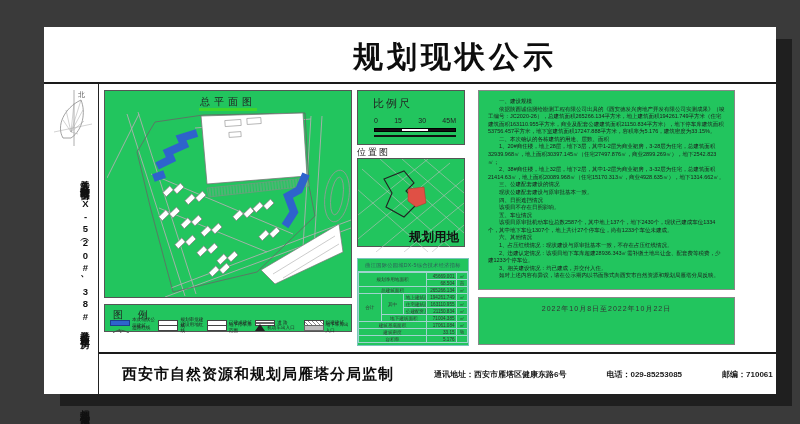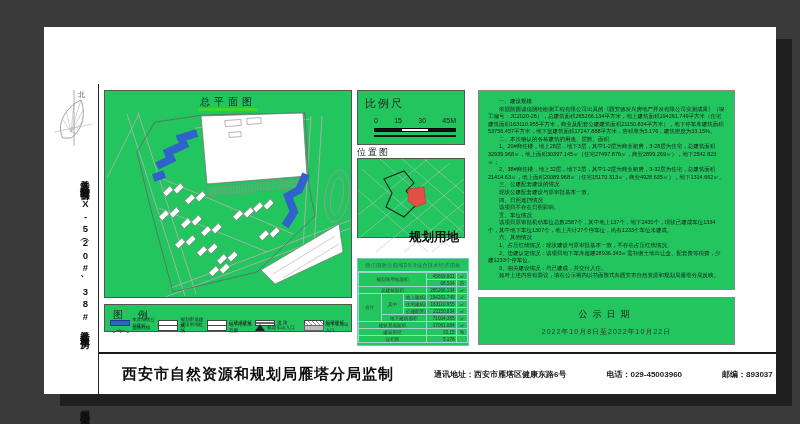--- a/index.html
+++ b/index.html
@@ -37,31 +37,31 @@
   .sw-blue{background:#2e63cc;border-color:#1c3f8f;}
   .sw-mid{background:linear-gradient(#fff 42%,#555 42%,#555 58%,#fff 58%);}
   .sw-road{background:linear-gradient(#fff 28%,#666 28%,#666 40%,#fff 40%,#fff 62%,#666 62%,#666 74%,#fff 74%);}
   .sw-hatch{background:repeating-linear-gradient(45deg,#fff 0 2px,#8a8a8a 2px 2.8px);}
   .sw-gray{background:#bdbdbd;border-color:#666;}
   .sw-tri{width:0;height:0;border:none;border-left:5px solid transparent;border-right:5px solid transparent;
         border-bottom:7px solid #222;background:none;}
   .sw-none{border:none;background:none;width:20px;height:10px;}
   
   .box-scale{left:313px;top:63px;width:108px;height:55px;}
-  .sc-title{position:absolute;left:7px;top:5px;font-size:11px;letter-spacing:2px;color:#222;}
+  .sc-title{position:absolute;left:15px;top:5px;font-size:11px;letter-spacing:2px;color:#222;}
   .sc-ticks{position:absolute;left:16px;right:8px;top:26px;display:flex;justify-content:space-between;
         font-size:7px;color:#222;}
   .sc-bar{position:absolute;left:16px;right:8px;top:37px;height:4px;border:0.5px solid #000;display:flex;}
   .sc-bar .s1,.sc-bar .s3{flex:1;background:#111;}
   .sc-bar .s2{flex:1;background:#fff;}
   .sc-line{position:absolute;left:16px;right:8px;top:44px;height:1.5px;background:#111;}
   
   .loc-title{position:absolute;left:313px;top:119px;width:108px;font-size:9px;
         letter-spacing:2px;color:#222;}
-  .box-map{left:313px;top:131px;width:108px;height:80px;}
+  .box-map{left:313px;top:131px;width:108px;height:89px;}
   
   .box-table{left:313px;top:231px;width:112px;height:88px;border:1px solid #7cc4bc;}
   .tb-title{height:13px;display:flex;align-items:center;justify-content:center;font-size:5.2px;
         color:#2e5d58;border-bottom:1px solid #9fd4cd;letter-spacing:0.3px;}
   table.ind{width:100%;border-collapse:collapse;table-layout:fixed;}
   table.ind td{border:0.5px solid #9fd4cd;font-size:4.6px;color:#333;padding:0.5px 1.5px;height:6.8px;
         overflow:hidden;white-space:nowrap;}
   td.grp{width:9px;text-align:center;color:#2e5d58;}
   td.lbl{text-align:center;}
   td.val{width:30px;text-align:right;color:#24514d;}
@@ -79,20 +79,23 @@
   .footer{position:absolute;left:56px;right:0;top:327px;bottom:0;display:flex;align-items:center;}
   .f-issuer{font-size:15px;font-weight:bold;color:#0d0d0d;margin-left:22px;letter-spacing:1px;text-align:center;}
   .f-meta{font-size:8px;font-weight:bold;color:#1a1a1a;margin-left:40px;white-space:nowrap;}
 </style>
 </head>
 <body>
 
 <div class="stage">
   <div class="page">
 
+    <div class="title-band">
+      <h1>规划现状公示</h1>
+    </div>
 
     <div class="left-col">
       <svg class="compass" width="44" height="62" viewBox="0 0 44 62">
         <line x1="24" y1="2" x2="24" y2="58" stroke="#999" stroke-width="0.8"></line>
         <text x="28" y="9" font-size="7" fill="#555">北</text>
         <path d="M13,50 C6,38 14,20 31,12 C36,24 33,42 21,50 Z" fill="none" stroke="#8a8a8a" stroke-width="0.8"></path>
         <g stroke="#a5a5a5" stroke-width="0.5">
           <line x1="21" y1="44" x2="31" y2="12"></line>
             <line x1="21" y1="44" x2="13" y2="32"></line>
           <line x1="21" y1="44" x2="16" y2="22"></line>
@@ -337,26 +340,25 @@
       <p>五、车位情况</p>
       <p>该项目原审批机动车位总数2587个，其中地上137个，地下2430个，现状已建成车位1334个，其中地下车位1307个，地上共计27个停车位，尚有1233个车位未建成。</p>
       <p>六、其他情况</p>
       <p>1、占压红线情况：现状建设与原审批基本一致，不存在占压红线情况。</p>
       <p>2、违建认定情况：该项目地下车库超建28936.343㎡需补缴土地出让金、配套费等税费，少建1233个停车位。</p>
       <p>3、相关建设情况：均已建成，并交付入住。</p>
       <p>如对上述内容有异议，请在公示期内以书面形式向西安市自然资源和规划局雁塔分局反映。</p>
     </div>
 
     <div class="bx box-date">
-      <div class="pd-title">公示日期</div>
       <div class="pd-date">2022年10月8日至2022年10月22日</div>
     </div>
 
     <div class="footer-rule"></div>
     <div class="footer">
       <span class="f-issuer">西安市自然资源和规划局雁塔分局监制</span>
       <span class="f-meta">通讯地址：西安市雁塔区健康东路6号</span>
-      <span class="f-meta">电话：029-45003960</span>
-      <span class="f-meta">邮编：893037</span>
+      <span class="f-meta">电话：029-85253085</span>
+      <span class="f-meta">邮编：710061</span>
     </div>
 
   </div>
 </div>
 
 </body></html>

